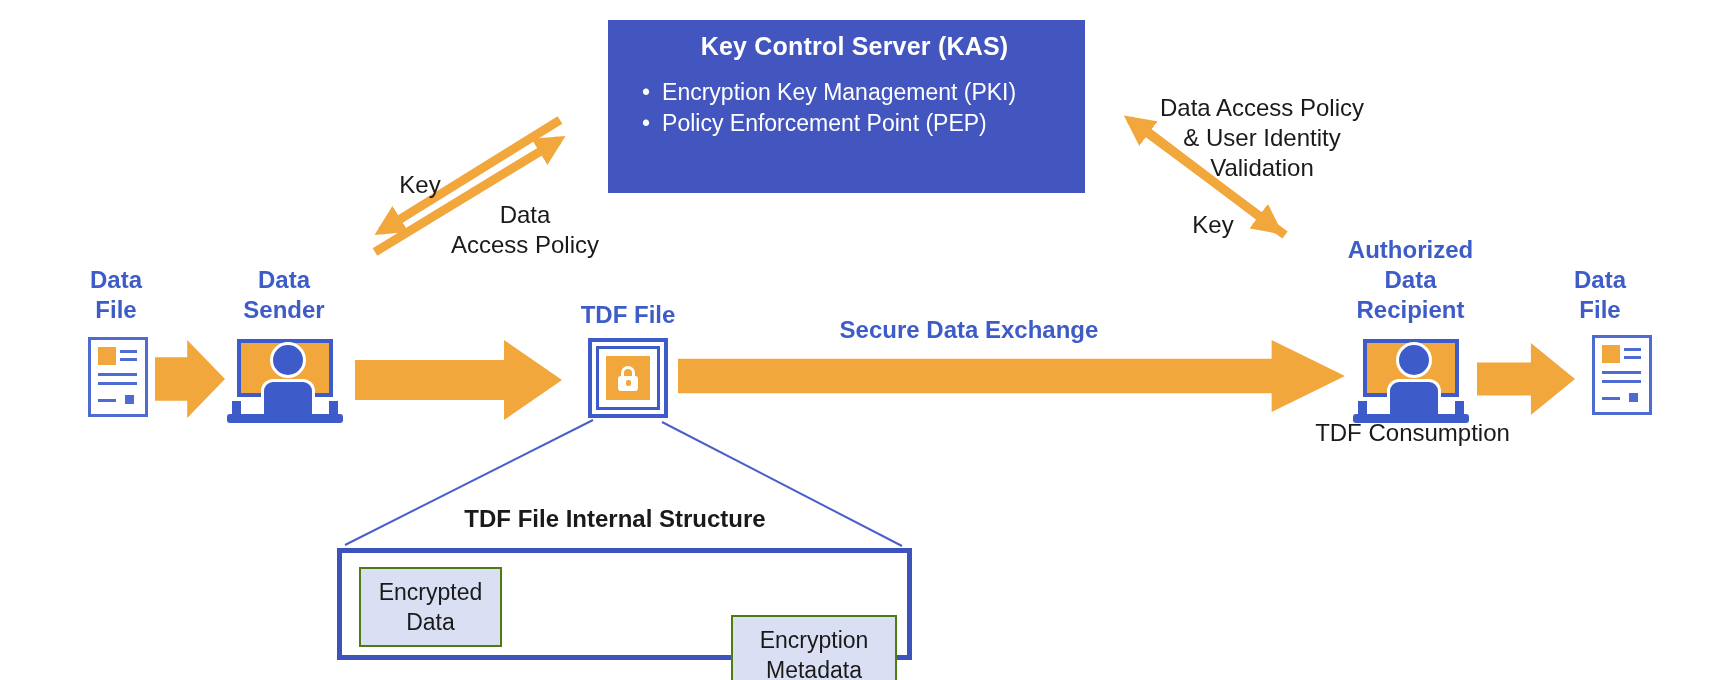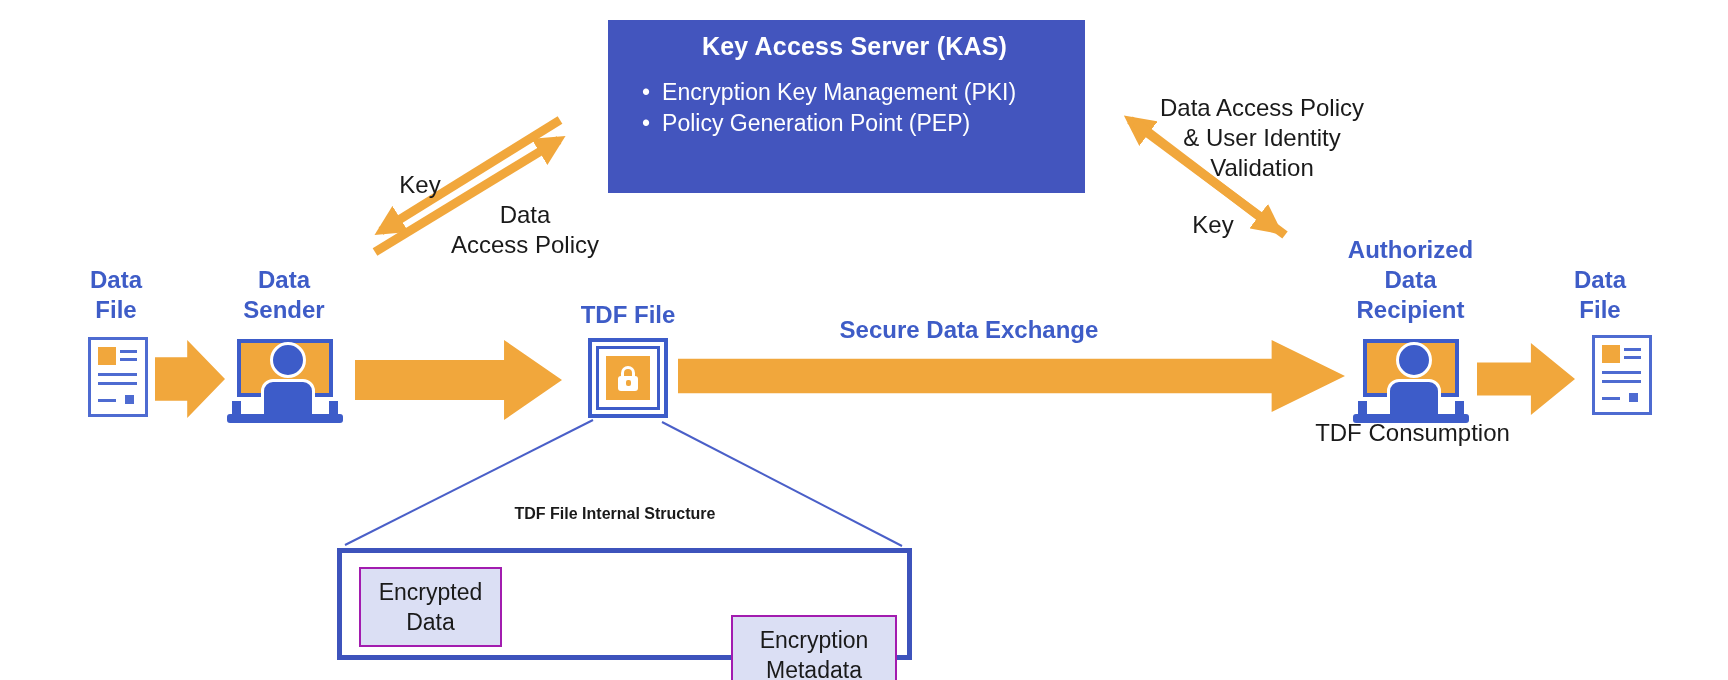--- a/index.html
+++ b/index.html
@@ -62,37 +62,37 @@
     display:flex;flex-direction:column;align-items:center;justify-content:center;}
   .tdf .shackle{width:14px;height:11px;border:3px solid #ffffff;border-bottom:none;
     border-radius:8px 8px 0 0;box-sizing:border-box;}
   .tdf .lockbody{width:20px;height:15px;background:#ffffff;border-radius:3px;margin-top:-1px;
     display:flex;align-items:center;justify-content:center;}
   .tdf .keyhole{width:5px;height:6px;background:#F1A73C;border-radius:2px;}
 
   
   .outer-box{left:337px;top:548px;width:575px;height:112px;background:#ffffff;
     border:5px solid #3D53BC;box-sizing:border-box;}
-  .panel{position:absolute;top:14px;height:80px;background:#DBDFF4;border:2px solid #a21caf;
+  .panel{position:absolute;top:14px;height:80px;background:#DBDFF4;border:2px solid #4d7c0f;
     box-sizing:border-box;display:flex;align-items:center;justify-content:center;
     font-size:23px;line-height:30px;text-align:center;color:#1a1a1a;}
 </style>
 </head>
 <body>
 
 <div class="canvas">
 
   <div class="abs kas-box">
-    <div class="kas-title">Key Access Server (KAS)</div>
+    <div class="kas-title">Key Control Server (KAS)</div>
     <ul class="kas-bullets">
       <li>
           <span>Encryption Key Management (PKI)</span>
         </li>
       <li>
-          <span>Policy Generation Point (PEP)</span>
+          <span>Policy Enforcement Point (PEP)</span>
         </li>
     </ul>
   </div>
 
   <svg class="abs" style="left:340px;top:100px;" width="250" height="160" viewBox="0 0 250 160">
     <defs>
       <marker id="ahL" viewBox="0 0 10 10" refX="7.5" refY="5" markerWidth="3.4" markerHeight="3.4" orient="auto">
         <path d="M0,0 L10,5 L0,10 z" fill="#F1A73C"></path>
       </marker>
     </defs>
@@ -185,21 +185,21 @@
     <div class="el l4"></div>
     <div class="el l5"></div>
     <div class="el sq2"></div>
   </div>
 
   <svg class="abs" style="left:330px;top:415px;" width="590" height="140" viewBox="0 0 590 140">
     <line x1="263" y1="5" x2="15" y2="130" stroke="#4A5FC8" stroke-width="2"></line>
     <line x1="332" y1="7" x2="572" y2="131" stroke="#4A5FC8" stroke-width="2"></line>
   </svg>
 
-  <div class="abs center" style="left:435px;top:505px;width:360px;font-size:16px;font-weight:bold;color:#1a1a1a;">TDF File Internal Structure</div>
+  <div class="abs center" style="left:435px;top:505px;width:360px;font-size:24px;font-weight:bold;color:#1a1a1a;">TDF File Internal Structure</div>
 
   <div class="abs outer-box">
     <div class="panel preline" style="left:17px;width:143px;">Encrypted
 Data</div>
     <div class="panel preline" style="left:389px;width:166px;margin-top:48px;">Encryption
 Metadata</div>
   </div>
 
 </div>
 

